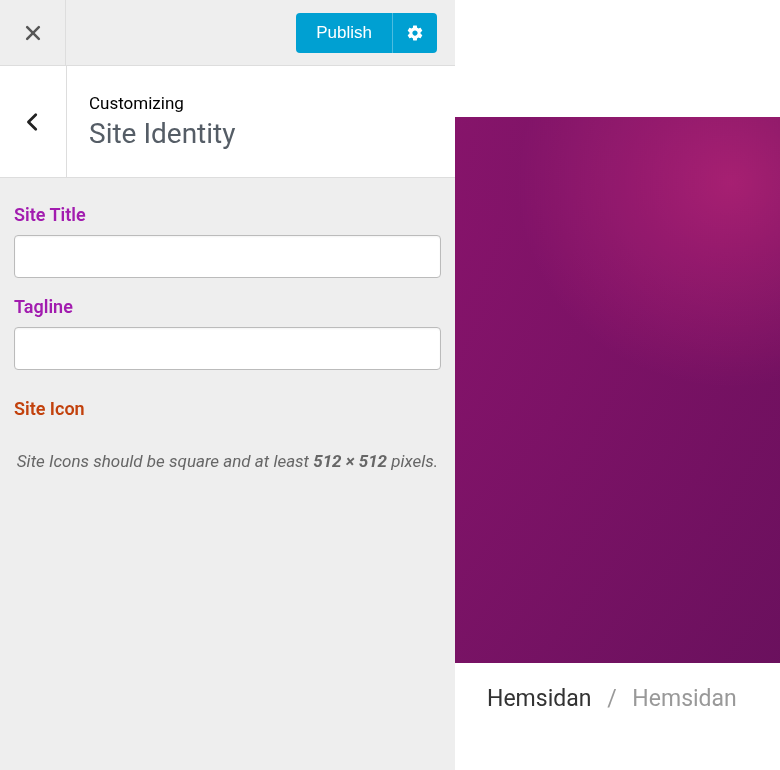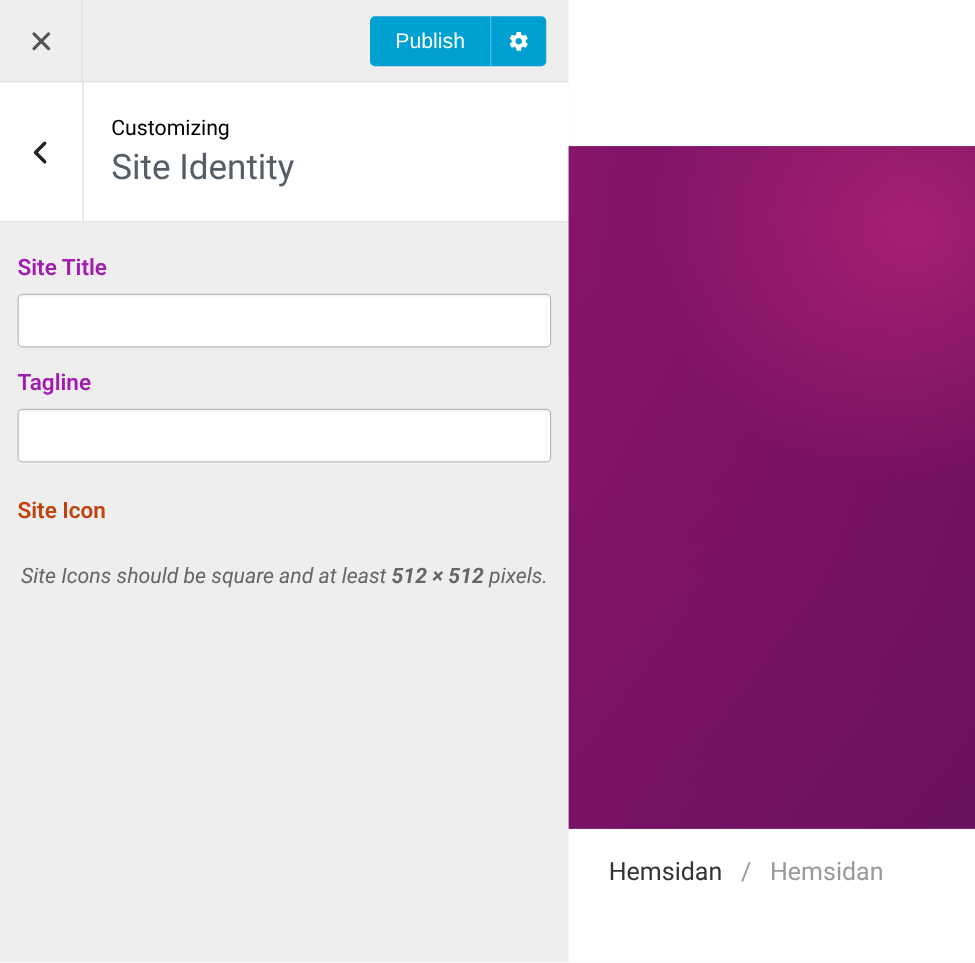--- a/index.html
+++ b/index.html
@@ -162,21 +162,21 @@
     .hero::after {
       content: "";
       position: absolute;
       right: 0; top: 0;
       width: 100%; height: 60%;
       background: radial-gradient(ellipse at 85% 20%, rgba(255,40,70,0.35), transparent 55%);
       mix-blend-mode: screen;
     }
     .breadcrumb {
       padding: 22px 0 0 32px;
-      font-size: 20px;
+      font-size: 23px;
       color: #333;
     }
     .breadcrumb .sep {
       color: #999;
       margin: 0 10px;
     }
     .breadcrumb .current { color: #999; }
   </style>
 </head>
 <body>

